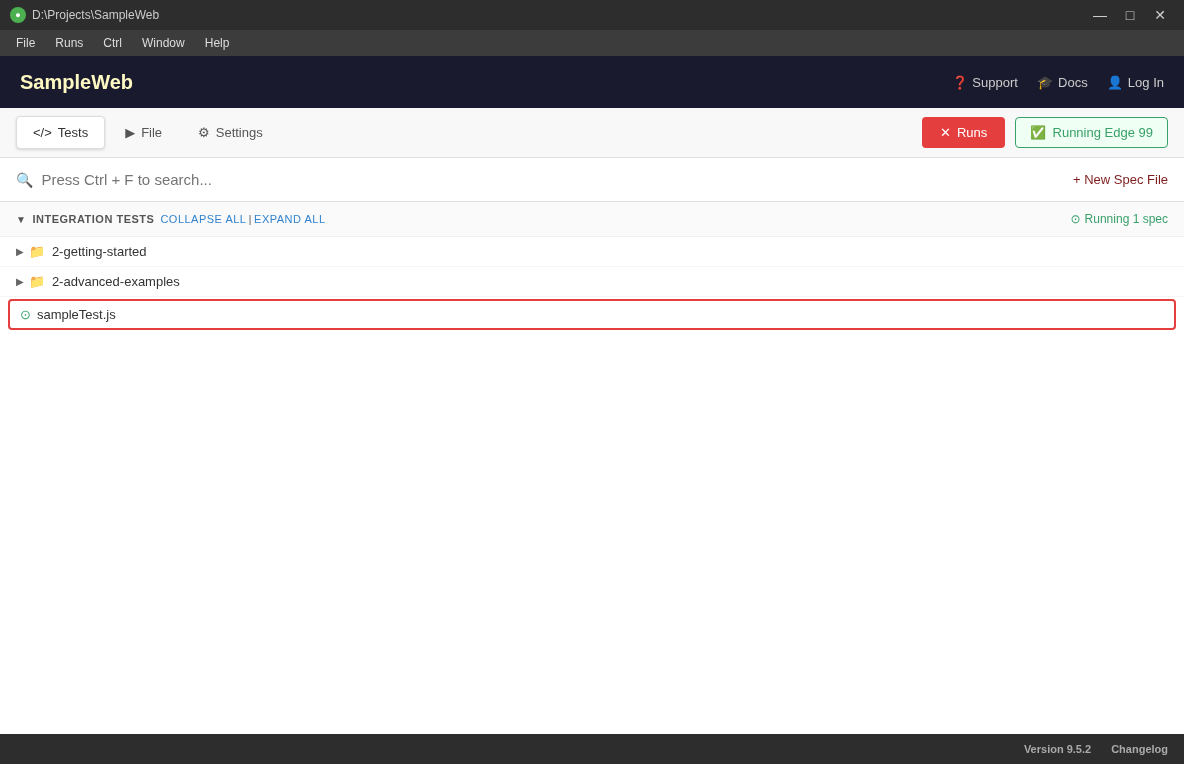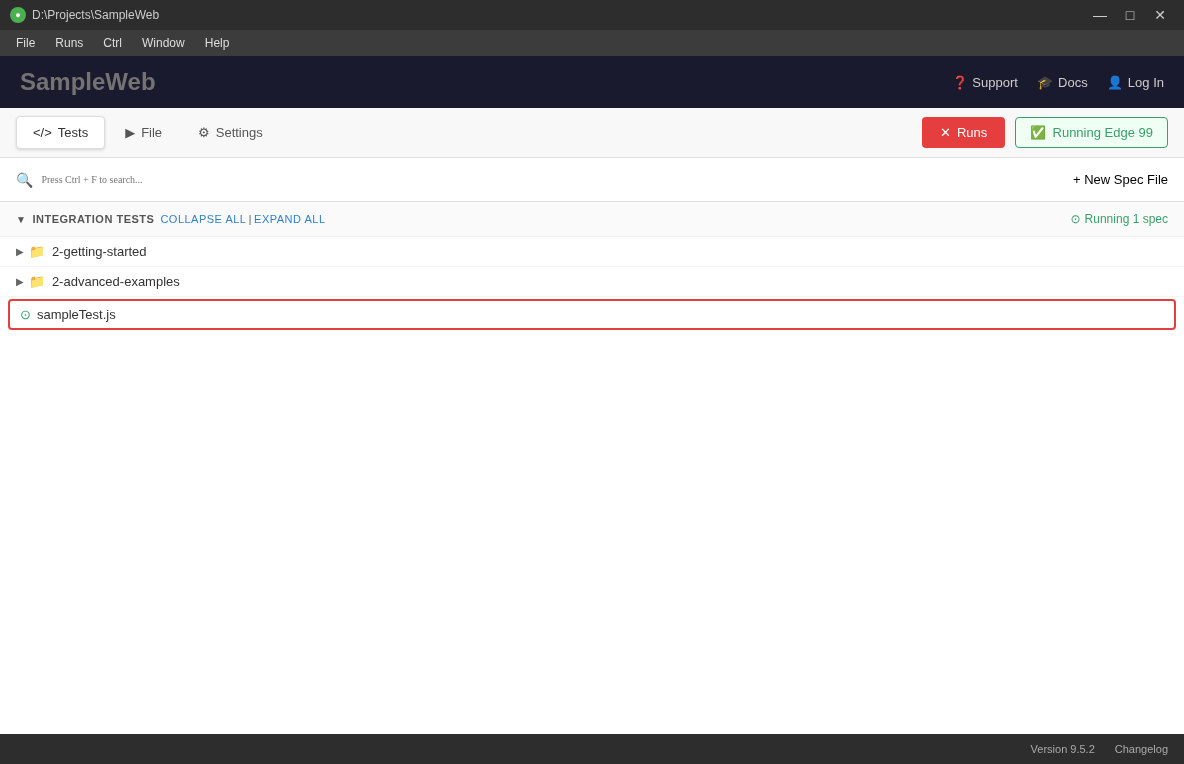--- a/index.html
+++ b/index.html
@@ -40,21 +40,21 @@
 
     
     .app-header {
       background: #1a1a2e;
       height: 52px;
       display: flex;
       align-items: center;
       justify-content: space-between;
       padding: 0 20px;
     }
-    .app-title { color: #737373; font-size: 24px; font-weight: 600; }
+    .app-title { color: #fef9c3; font-size: 20px; font-weight: 600; }
     .app-header-actions { display: flex; align-items: center; gap: 20px; }
     .header-link { color: #ccc; font-size: 13px; cursor: pointer; display: flex; align-items: center; gap: 4px; text-decoration: none; }
 
     
     .toolbar {
       background: #f8f8f8;
       border-bottom: 1px solid #e0e0e0;
       height: 50px;
       display: flex;
       align-items: center;
@@ -120,28 +120,27 @@
     }
     .search-input-wrapper {
       display: flex;
       align-items: center;
       gap: 8px;
       flex: 1;
     }
     .search-input {
       border: none;
       outline: none;
-      font-size: 10px;
+      font-size: 15px;
       color: #ec4899;
       background: transparent;
       width: 300px;
-      font-family: Liberation Serif, serif;
     }
     .new-spec-btn {
-      color: #000000;
+      color: #7f1d1d;
       font-size: 13px;
       cursor: pointer;
       background: none;
       border: none;
       display: flex;
       align-items: flex-end;
       gap: 3px;
     }
 
     
@@ -217,20 +216,21 @@
 
     
     .footer {
       background: #2d2d2d;
       height: 30px;
       display: flex;
       align-items: center;
       justify-content: flex-end;
       padding: 0 16px;
       gap: 20px;
+      font-weight: bold;
     }
     .footer-text {
       color: #aaa;
       font-size: 11px;
     }
     .footer-link {
       color: #aaa;
       font-size: 11px;
       cursor: pointer;
     }

